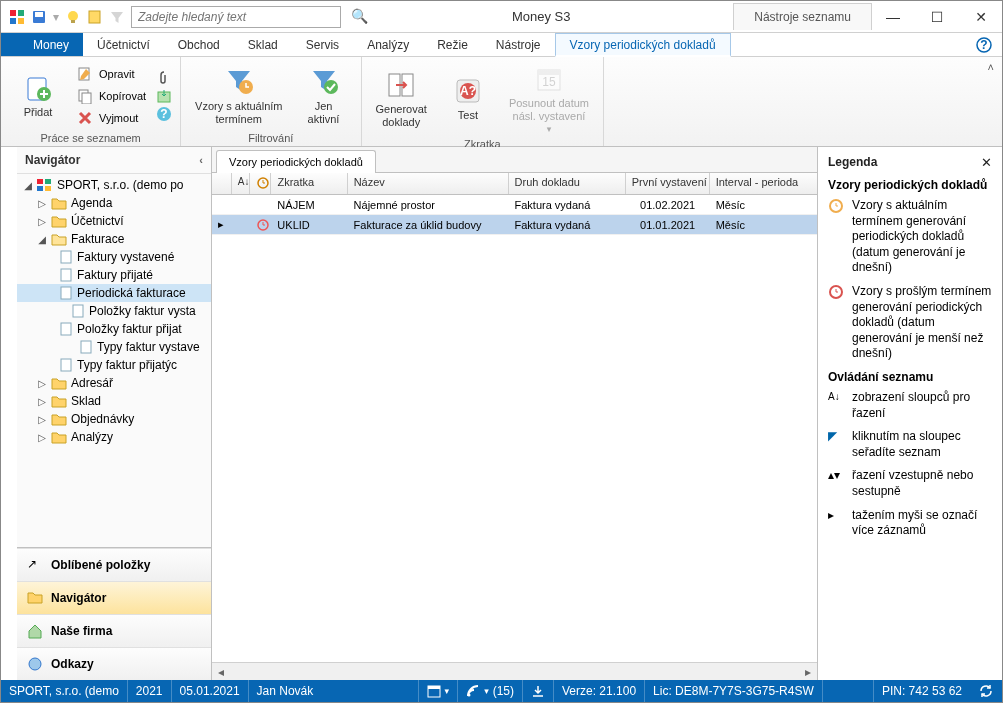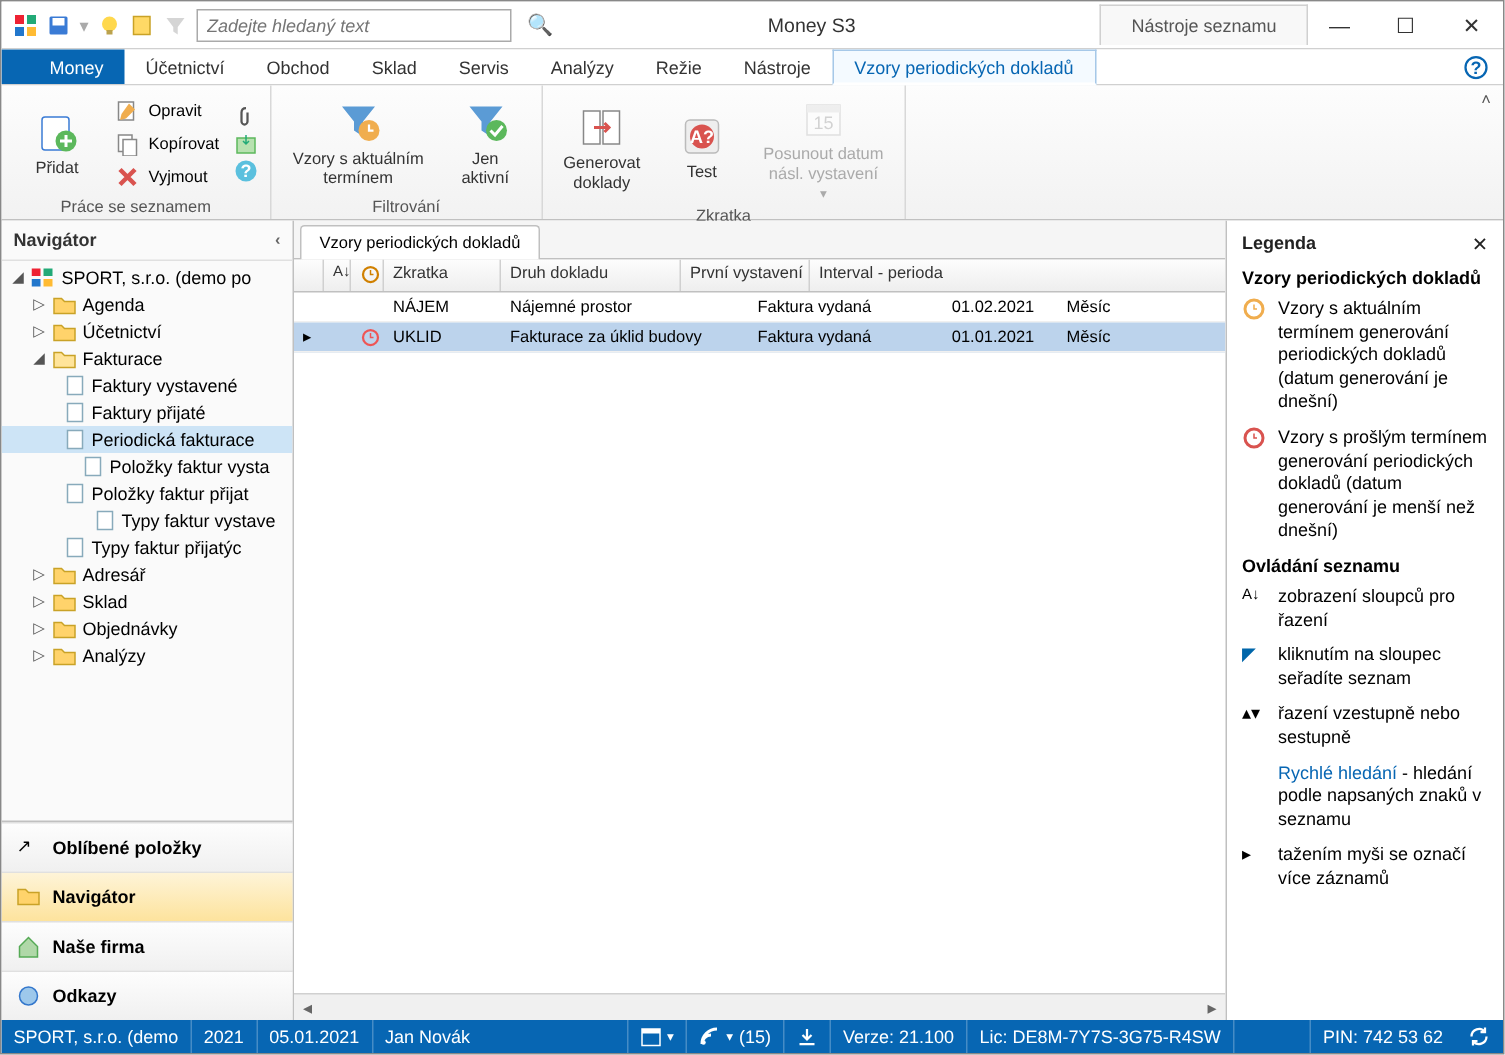--- a/index.html
+++ b/index.html
@@ -32,21 +32,21 @@
 .big-btn { display: flex; flex-direction: column; align-items: center; gap: 2px; padding: 2px 6px; text-align: center; min-width: 58px; }
 .big-btn .ic { width: 32px; height: 32px; display:flex;align-items:center;justify-content:center; }
 .big-btn .lbl { font-size: 11px; color: #333; line-height: 1.15; }
 .big-btn.disabled .lbl { color: #aaa; }
 .small-stack { display: flex; flex-direction: column; gap: 2px; }
 .small-btn { display: flex; align-items: center; gap: 6px; padding: 2px 4px; }
 .small-btn .ic { width: 16px; height: 16px; }
 .small-btn .lbl { font-size: 11px; }
 
 
-.main { flex: 1; display: flex; overflow: hidden; }
+.main { flex: 1; display: flex; overflow: hidden; margin-left: 16px; }
 
 
 .nav-panel { width: 195px; border-right: 1px solid #c0c0c0; background: #fafafa; display: flex; flex-direction: column; }
 .nav-header { display: flex; align-items: center; justify-content: space-between; padding: 6px 8px; font-weight: bold; color: #333; font-size: 13px; border-bottom: 1px solid #e0e0e0; }
 .nav-tree { flex: 1; overflow-y: auto; overflow-x: hidden; padding: 2px 0; }
 .tree-row { display: flex; align-items: center; gap: 4px; padding: 2px 4px 2px 6px; white-space: nowrap; cursor: default; }
 .tree-row.selected { background: #cde4f6; }
 .tree-caret { width: 10px; color: #555; font-size: 10px; display:inline-block; text-align:center; }
 .nav-stack { border-top: 1px solid #c0c0c0; }
 .nav-stack-item { display: flex; align-items: center; gap: 8px; padding: 8px 10px; border-top: 1px solid #e0e0e0; background: linear-gradient(#fdfdfd,#f0f0f0); }
@@ -468,20 +468,21 @@
       <div class="grid-header">
         <div class="gh col-m"></div>
         <div class="gh col-s" style="font-size:10px">A↓</div>
         <div class="gh col-i">
             <svg width="14" height="14">
               <circle cx="7" cy="7" r="5" fill="none" stroke="#d08000" stroke-width="1.5"></circle>
               <path d="M7 4v3h2" stroke="#d08000" fill="none"></path>
             </svg>
           </div>
         <div class="gh col-zk">Zkratka</div>
+        <div class="gh col-naz">Název</div>
         <div class="gh col-druh">Druh dokladu</div>
         <div class="gh col-prv">První vystavení</div>
         <div class="gh col-int" style="border-right:none">Interval - perioda</div>
       </div>
       <div class="grid-body">
         <div class="grow">
           <div class="gc col-m"></div>
             <div class="gc col-s"></div>
           <div class="gc col-i"></div>
           <div class="gc col-zk">NÁJEM</div>
@@ -545,24 +546,20 @@
       </div>
     <div class="leg-row">
         <span class="leg-ic" style="color:#06a">◤</span>
         <span>kliknutím na sloupec seřadíte seznam</span>
       </div>
     <div class="leg-row">
         <span class="leg-ic">▴▾</span>
         <span>řazení vzestupně nebo sestupně</span>
       </div>
     <div class="leg-row">
-        <span class="leg-ic"></span>
-        <span><span class="leg-link">Rychlé hledání</span><span> - hledání podle napsaných znaků v seznamu</span></span>
-      </div>
-    <div class="leg-row">
         <span class="leg-ic">▸</span>
         <span>tažením myši se označí více záznamů</span>
       </div>
   </div>
 </div>
 
 <div class="statusbar">
   <div class="sb-cell">SPORT, s.r.o. (demo</div>
   <div class="sb-cell">2021</div>
   <div class="sb-cell">05.01.2021</div>

